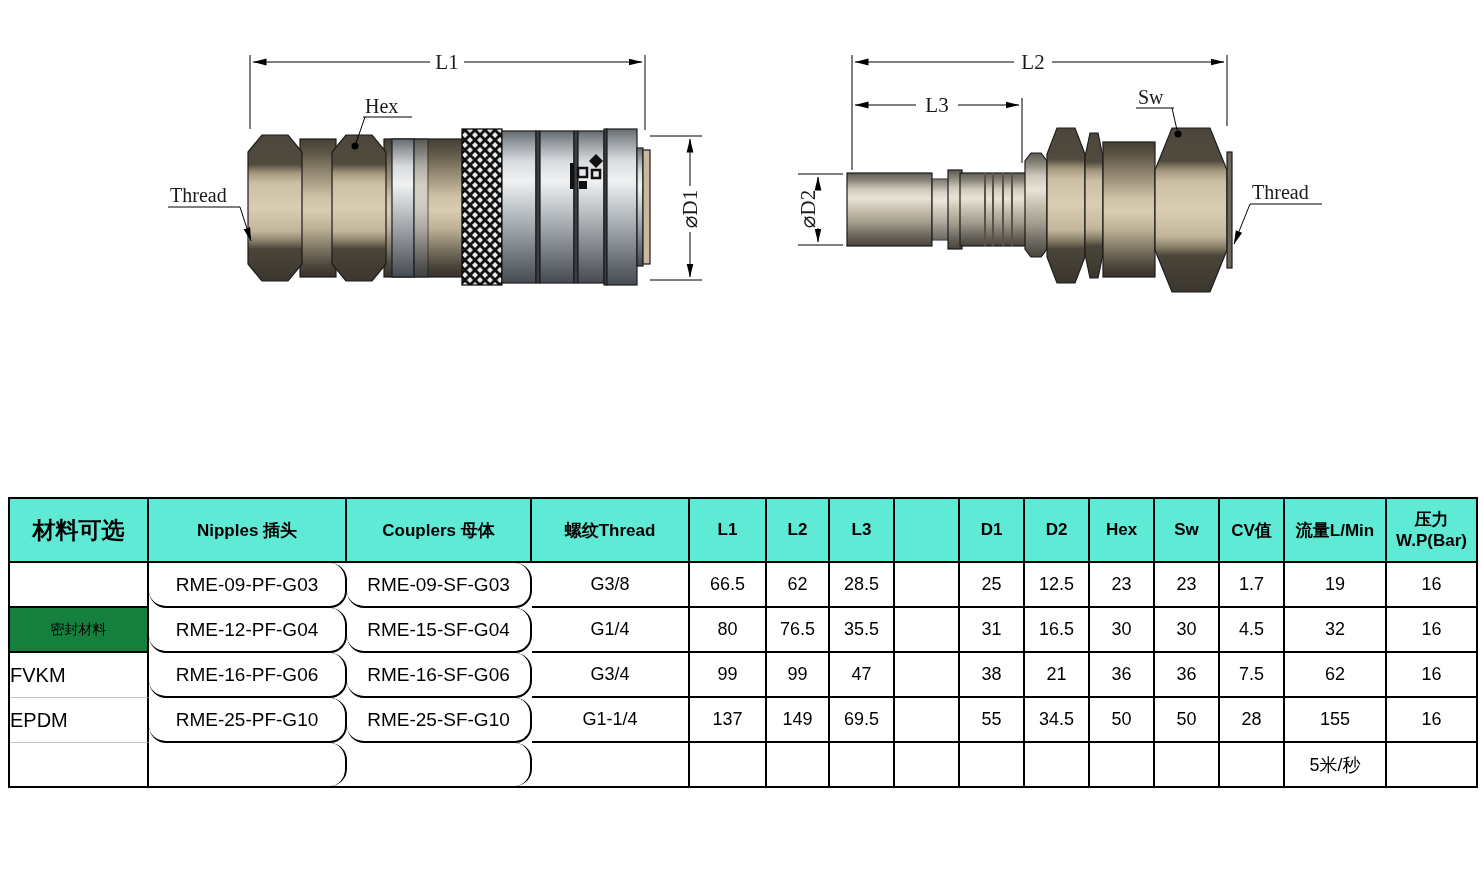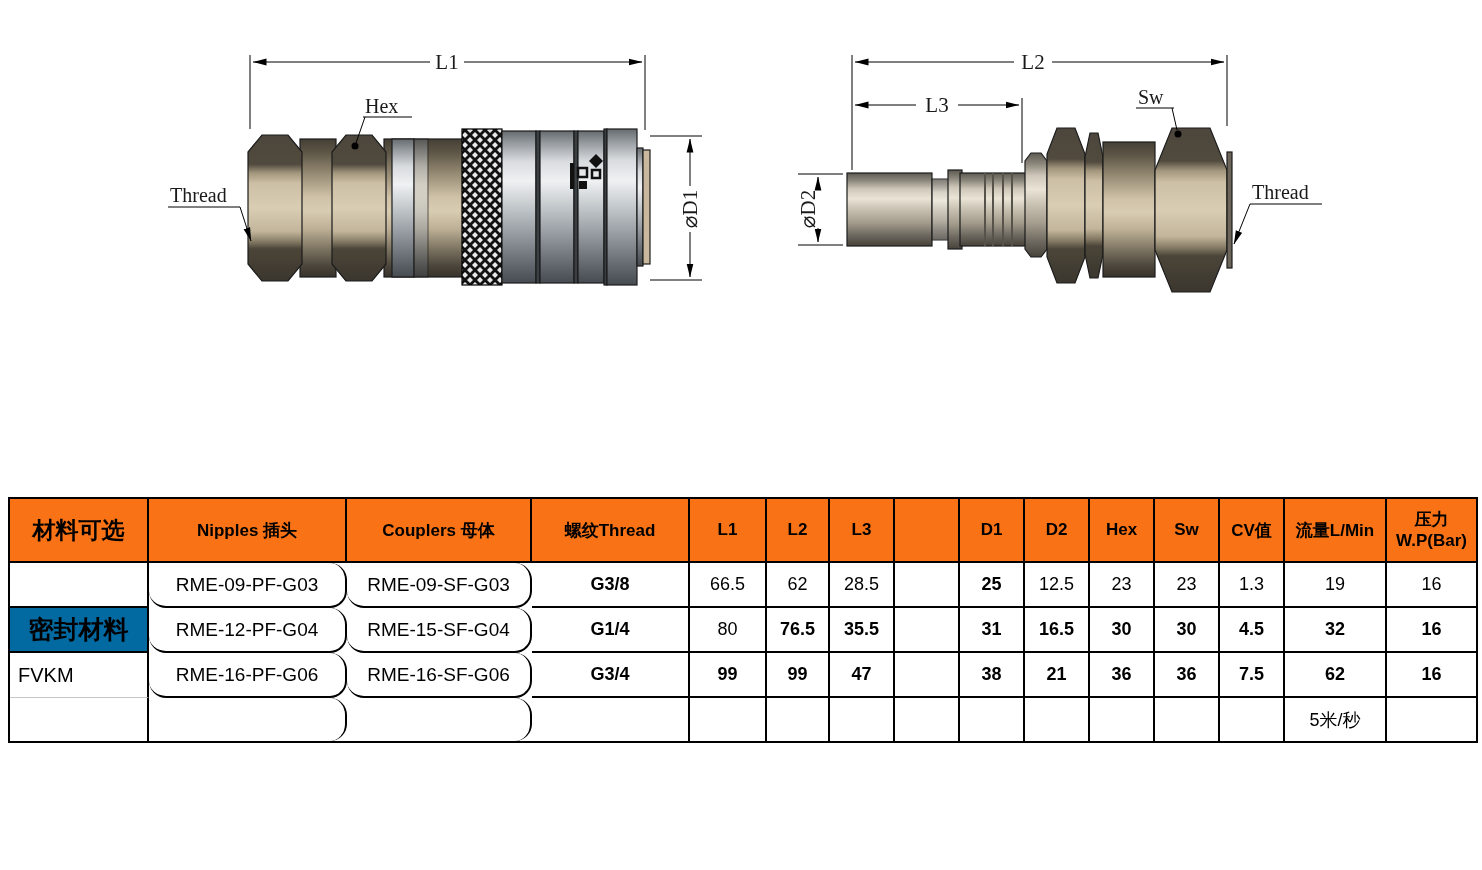--- a/index.html
+++ b/index.html
@@ -8,28 +8,28 @@
   #drawings{position:absolute;left:0;top:0;}
   #spec-table{position:absolute;left:8px;top:497px;width:1466px;
       border-collapse:separate;border-spacing:0;table-layout:fixed;
       border:2px solid #000;}
   #spec-table th,#spec-table td{
       border-right:2px solid #000;border-bottom:2px solid #000;
       text-align:center;vertical-align:middle;padding:0 2px;
       overflow:hidden;white-space:nowrap;}
   #spec-table th:last-child,#spec-table td:last-child{border-right:none;}
   #spec-table tr:last-child td{border-bottom:none;}
-  #spec-table thead th{background:#f97316;font-weight:bold;font-size:17px;height:62px;}
+  #spec-table thead th{background:#5eead4;font-weight:bold;font-size:17px;height:62px;}
   #spec-table thead th.h-big{font-size:23px;}
   #spec-table thead th.pre{white-space:pre-line;line-height:1.25;}
   #spec-table tbody td{font-size:18px;height:43px;background:#fff;}
   #spec-table tbody td.code{font-size:19px;border-radius:17px;}
-  #spec-table tbody td.b{font-weight:bold;}
-  #spec-table tbody td.mat-left{text-align:left;padding-left:8px;font-size:20px;}
-  #spec-table tbody td.mat-gray{background:#0369a1;font-size:25px;}
+  #spec-table tbody td.b{font-weight:normal;}
+  #spec-table tbody td.mat-left{text-align:left;padding-left:0;font-size:20px;}
+  #spec-table tbody td.mat-gray{background:#15803d;font-size:14px;}
   #spec-table tbody td.thin-bottom{border-bottom:1px solid #c6c6c6;}
   .dimtxt{font-family:"Liberation Serif","DejaVu Serif","DejaVu Sans",serif;
       font-size:21px;fill:#1a1a1a;}
   .lbltxt{font-family:"Liberation Serif","DejaVu Serif","DejaVu Sans",serif;
       font-size:20px;fill:#1a1a1a;}
 </style>
 </head>
 <body>
 
 <svg id="drawings" width="1482" height="470" viewBox="0 0 1482 470">
@@ -245,21 +245,21 @@
         <td class="code">RME-09-SF-G03</td>
         <td class="b">G3/8</td>
         <td>66.5</td>
         <td>62</td>
         <td>28.5</td>
         <td></td>
         <td class="b">25</td>
         <td>12.5</td>
         <td>23</td>
         <td>23</td>
-        <td>1.3</td>
+        <td>1.7</td>
         <td>19</td>
         <td>16</td>
       </tr>
       <tr>
         <td class="b mat-gray">密封材料</td>
         <td class="code">RME-12-PF-G04</td>
         <td class="code">RME-15-SF-G04</td>
         <td class="b">G1/4</td>
         <td>80</td>
         <td class="b">76.5</td>
@@ -284,20 +284,37 @@
         <td></td>
         <td class="b">38</td>
         <td class="b">21</td>
         <td class="b">36</td>
         <td class="b">36</td>
         <td class="b">7.5</td>
         <td class="b">62</td>
         <td class="b">16</td>
       </tr>
       <tr>
+        <td class="mat-left thin-bottom">EPDM</td>
+        <td class="code">RME-25-PF-G10</td>
+        <td class="code">RME-25-SF-G10</td>
+        <td class="b">G1-1/4</td>
+        <td>137</td>
+        <td>149</td>
+        <td>69.5</td>
+        <td></td>
+        <td class="b">55</td>
+        <td>34.5</td>
+        <td>50</td>
+        <td>50</td>
+        <td>28</td>
+        <td>155</td>
+        <td>16</td>
+      </tr>
+      <tr>
         <td></td>
         <td class="code"></td>
         <td class="code"></td>
         <td></td>
         <td></td>
         <td></td>
         <td></td>
         <td></td>
         <td></td>
         <td></td>

